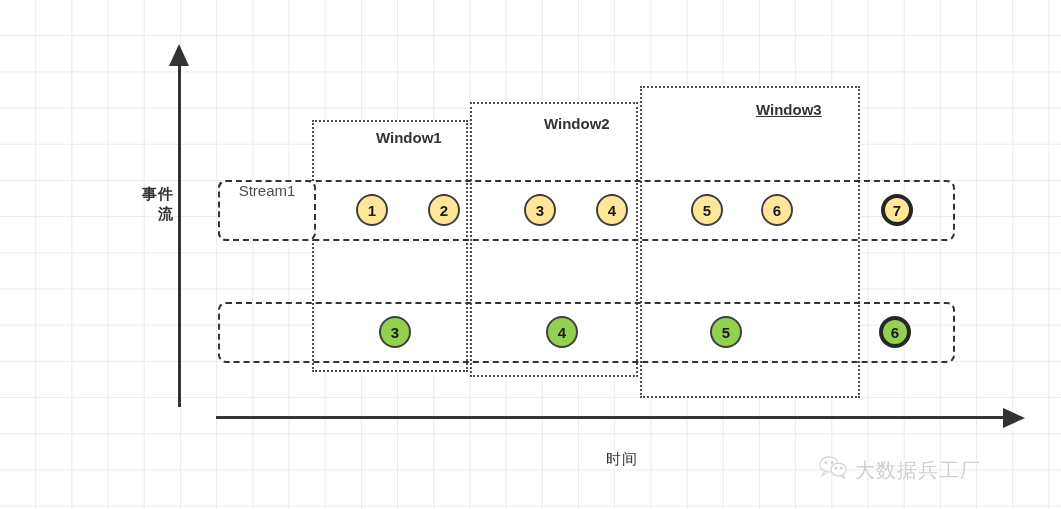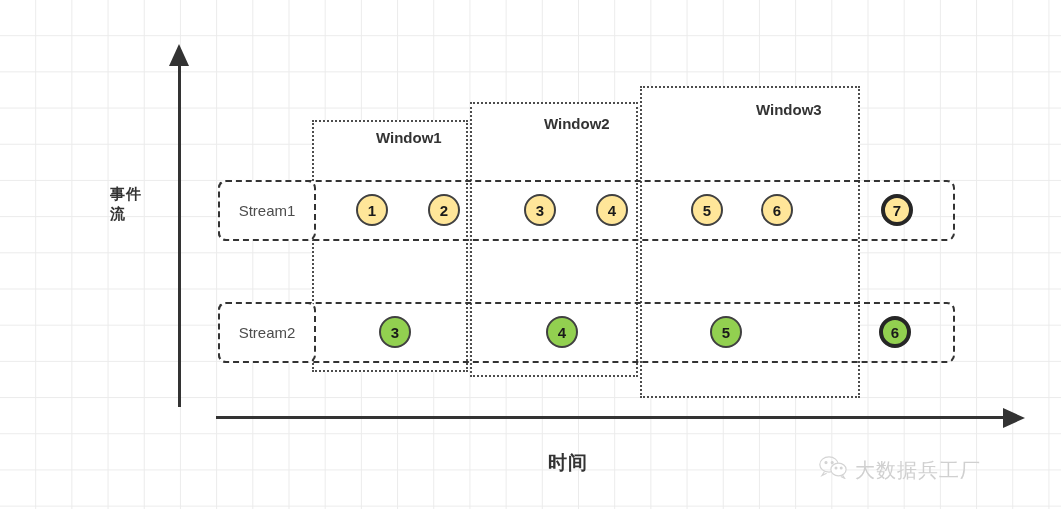--- a/index.html
+++ b/index.html
@@ -38,28 +38,28 @@
   }
   .axis-x-head{
     position:absolute;left:1003px;top:408px;
     width:0;height:0;
     border-top:10px solid transparent;
     border-bottom:10px solid transparent;
     border-left:22px solid #333333;
   }
   .axis-label-y{
     position:absolute;left:110px;top:184px;width:64px;
-    text-align:left;
+    text-align:right;
     font-size:15px;font-weight:bold;color:#333333;line-height:20px;
     letter-spacing:1px;
   }
   .axis-label-x{
     position:absolute;left:498px;top:450px;width:140px;
-    text-align:center;
-    font-size:19px;font-weight:bold;color:#333333;
+    text-align:right;
+    font-size:15px;font-weight:normal;color:#333333;
     letter-spacing:1px;
   }
 
   
   .window-box{
     position:absolute;
     border:2px dotted #4d4d4d;
     background:#ffffff;
     box-sizing:border-box;
   }
@@ -76,21 +76,21 @@
     border-radius:8px;
     box-sizing:border-box;
     background:transparent;
   }
   .stream-label-box{
     position:absolute;
     border:2px dashed #333333;
     border-radius:8px;
     box-sizing:border-box;
     background:#ffffff;
-    display:flex;align-items:center;justify-content:center;
+    display:flex;align-items:flex-start;justify-content:center;
     font-size:15px;color:#4d4d4d;
     z-index:6;
   }
 
   
   .event{
     position:absolute;
     width:32px;height:32px;border-radius:50%;
     box-sizing:border-box;
     display:flex;align-items:center;justify-content:center;
@@ -128,31 +128,28 @@
   </div>
   <div class="axis-label-x">时间</div>
 
   <div class="window-box" style="left:312px;top:120px;width:156px;height:252px;"></div>
   <div class="window-title" style="left:376px;top:129px;text-align:right;">Window1</div>
 
   <div class="window-box" style="left:470px;top:102px;width:168px;height:275px;"></div>
   <div class="window-title" style="left:544px;top:115px;text-align:center;">Window2</div>
 
   <div class="window-box" style="left:640px;top:86px;width:220px;height:312px;"></div>
-  <div class="window-title" style="left:756px;top:101px;">Window3</div>
+  <div class="window-title" style="left:756px;top:101px;text-decoration:underline;">Window3</div>
 
   <div class="stream-row" style="left:218px;top:180px;width:737px;height:61px;"></div>
   <div class="stream-label-box" style="left:218px;top:180px;width:98px;height:61px;">
     <span>Stream1</span>
   </div>
 
   <div class="stream-row" style="left:218px;top:302px;width:737px;height:61px;"></div>
-  <div class="stream-label-box" style="left:218px;top:302px;width:98px;height:61px;">
-    <span>Stream2</span>
-  </div>
 
   <div class="event yellow" style="left:356px;top:194px;">1</div>
   <div class="event yellow" style="left:428px;top:194px;">2</div>
   <div class="event yellow" style="left:524px;top:194px;">3</div>
   <div class="event yellow" style="left:596px;top:194px;">4</div>
   <div class="event yellow" style="left:691px;top:194px;">5</div>
   <div class="event yellow" style="left:761px;top:194px;">6</div>
   <div class="event yellow thick" style="left:881px;top:194px;">7</div>
 
   <div class="event green" style="left:379px;top:316px;">3</div>

